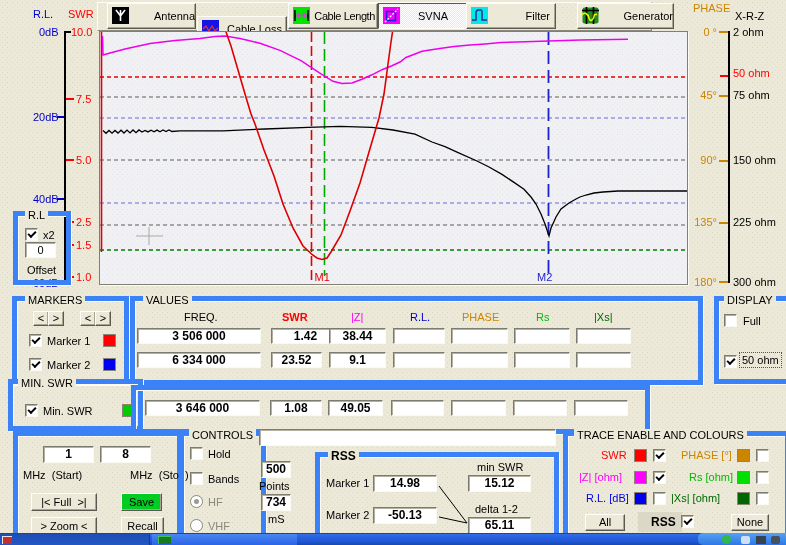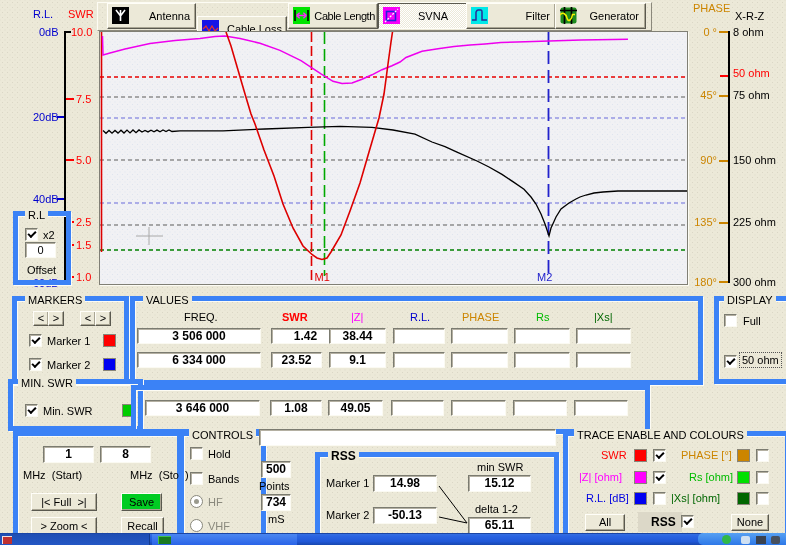--- a/index.html
+++ b/index.html
@@ -24,21 +24,21 @@
 </style></head>
 <body>
 
 <div class="abs" style="left:97px;top:2px;width:553px;height:27px;border:1px solid;border-color:#fdfcf4 #8b887b #8b887b #fdfcf4;"></div>
 <div id="toolbar">
 <div class="tbtn" style="left:107px;top:3px;width:87px;">
  <svg class="tico" viewBox="0 0 17 17">
         <rect width="17" height="17" fill="#000"></rect>
         <path d="M4 3 L8.5 9 L13 3 M8.5 3 L8.5 14" stroke="#fff" stroke-width="1.6" fill="none"></path>
       </svg>
- <div class="tlab" style="text-align:right;padding-right:5px;box-sizing:border-box;">Antenna</div>
+ <div class="tlab" style="text-align:right;box-sizing:border-box;">Antenna</div>
 </div>
 <div class="tbtn" style="left:197px;top:16px;width:88px;">
  <svg class="tico" viewBox="0 0 17 17">
         <rect width="17" height="17" fill="#1414e6"></rect>
         <path d="M1 9 L4 6 L7 11 L10 6 L13 11 L16 8" stroke="#e03030" stroke-width="1.3" fill="none"></path>
       </svg>
  <div class="tlab" style="text-align:right;padding-right:4px;box-sizing:border-box;">Cable Loss</div>
 </div>
 <div class="tbtn" style="left:288px;top:3px;width:88px;">
  <svg class="tico" viewBox="0 0 17 17">
@@ -56,21 +56,21 @@
       </svg>
  <div class="tlab" style="text-align:right;padding-right:18px;box-sizing:border-box;">SVNA</div>
 </div>
 <div class="tbtn" style="left:466px;top:3px;width:88px;">
  <svg class="tico" viewBox="0 0 17 17">
         <rect width="17" height="17" fill="#00e8e8"></rect>
         <path d="M1 13 L5 13 L5 5 Q6 3 7 3 L10 3 Q11 3 11 5 L11 13 L16 13" stroke="#282899" stroke-width="1.5" fill="none"></path>
       </svg>
  <div class="tlab" style="text-align:right;padding-right:5px;box-sizing:border-box;">Filter</div>
 </div>
-<div class="tbtn" style="left:555px;top:3px;width:89px;">
+<div class="tbtn" style="left:577px;top:3px;width:89px;padding-left:6px;">
  <svg class="tico" viewBox="0 0 17 17">
         <rect x="0.5" y="0.5" width="16" height="16" rx="2" fill="#1e8c1e"></rect>
         <path d="M4.5 0 V17 M11.5 0 V17 M0 3.5 H17" stroke="#000" stroke-width="1.7"></path>
         <path d="M0 8 q2 -2.5 4 -1.5 q2.5 1.5 3 4.5 q1 3.5 3 2 q2 -1.5 2.5 -5.5 l2.5 0" stroke="#f0f000" stroke-width="1.6" fill="none"></path>
       </svg>
  <div class="tlab" style="text-align:right;padding-right:6px;box-sizing:border-box;">Generator</div>
 </div>
 </div>
 
 <div class="abs" style="left:33px;top:8px;color:#0000cd;">R.L.</div>
@@ -112,21 +112,21 @@
 <div class="abs" style="right:69px;top:89px;color:#cc8500;">45°</div>
 <div class="abs" style="right:69px;top:154px;color:#cc8500;">90°</div>
 <div class="abs" style="right:69px;top:216px;color:#cc8500;">135°</div>
 <div class="abs" style="right:69px;top:276px;color:#cc8500;">180°</div>
 <div class="abs" style="left:719px;top:31px;width:9px;height:1.5px;background:#cc8500;"></div>
 <div class="abs" style="left:719px;top:95px;width:9px;height:1.5px;background:#cc8500;"></div>
 <div class="abs" style="left:719px;top:160px;width:9px;height:1.5px;background:#cc8500;"></div>
 <div class="abs" style="left:719px;top:222px;width:9px;height:1.5px;background:#cc8500;"></div>
 <div class="abs" style="left:719px;top:281px;width:9px;height:1.5px;background:#cc8500;"></div>
 <div class="abs" style="left:720px;top:75px;width:8px;height:1.5px;background:#f00;"></div>
-<div class="abs" style="left:733px;top:26px;">8 ohm</div>
+<div class="abs" style="left:733px;top:26px;">2 ohm</div>
 <div class="abs" style="left:733px;top:67px;color:#f00;">50 ohm</div>
 <div class="abs" style="left:733px;top:89px;">75 ohm</div>
 <div class="abs" style="left:733px;top:154px;">150 ohm</div>
 <div class="abs" style="left:733px;top:216px;">225 ohm</div>
 <div class="abs" style="left:733px;top:276px;">300 ohm</div>
 </div>
 
 <div class="abs" id="plotbox" style="left:99px;top:31px;width:587px;height:252px;border:1px solid #807f75;box-shadow:1px 1px 0 #fdfcf4;background:#f1f1f4;background-image:radial-gradient(circle,#dde4f0 0.6px,rgba(0,0,0,0) 0.9px),radial-gradient(circle,#dde4f0 0.6px,rgba(0,0,0,0) 0.9px);background-size:5px 5px,5px 5px;background-position:0 0,2.5px 2.5px;">
 <svg width="587" height="252" viewBox="0 0 587 252" style="position:absolute;left:0;top:0;">
 

